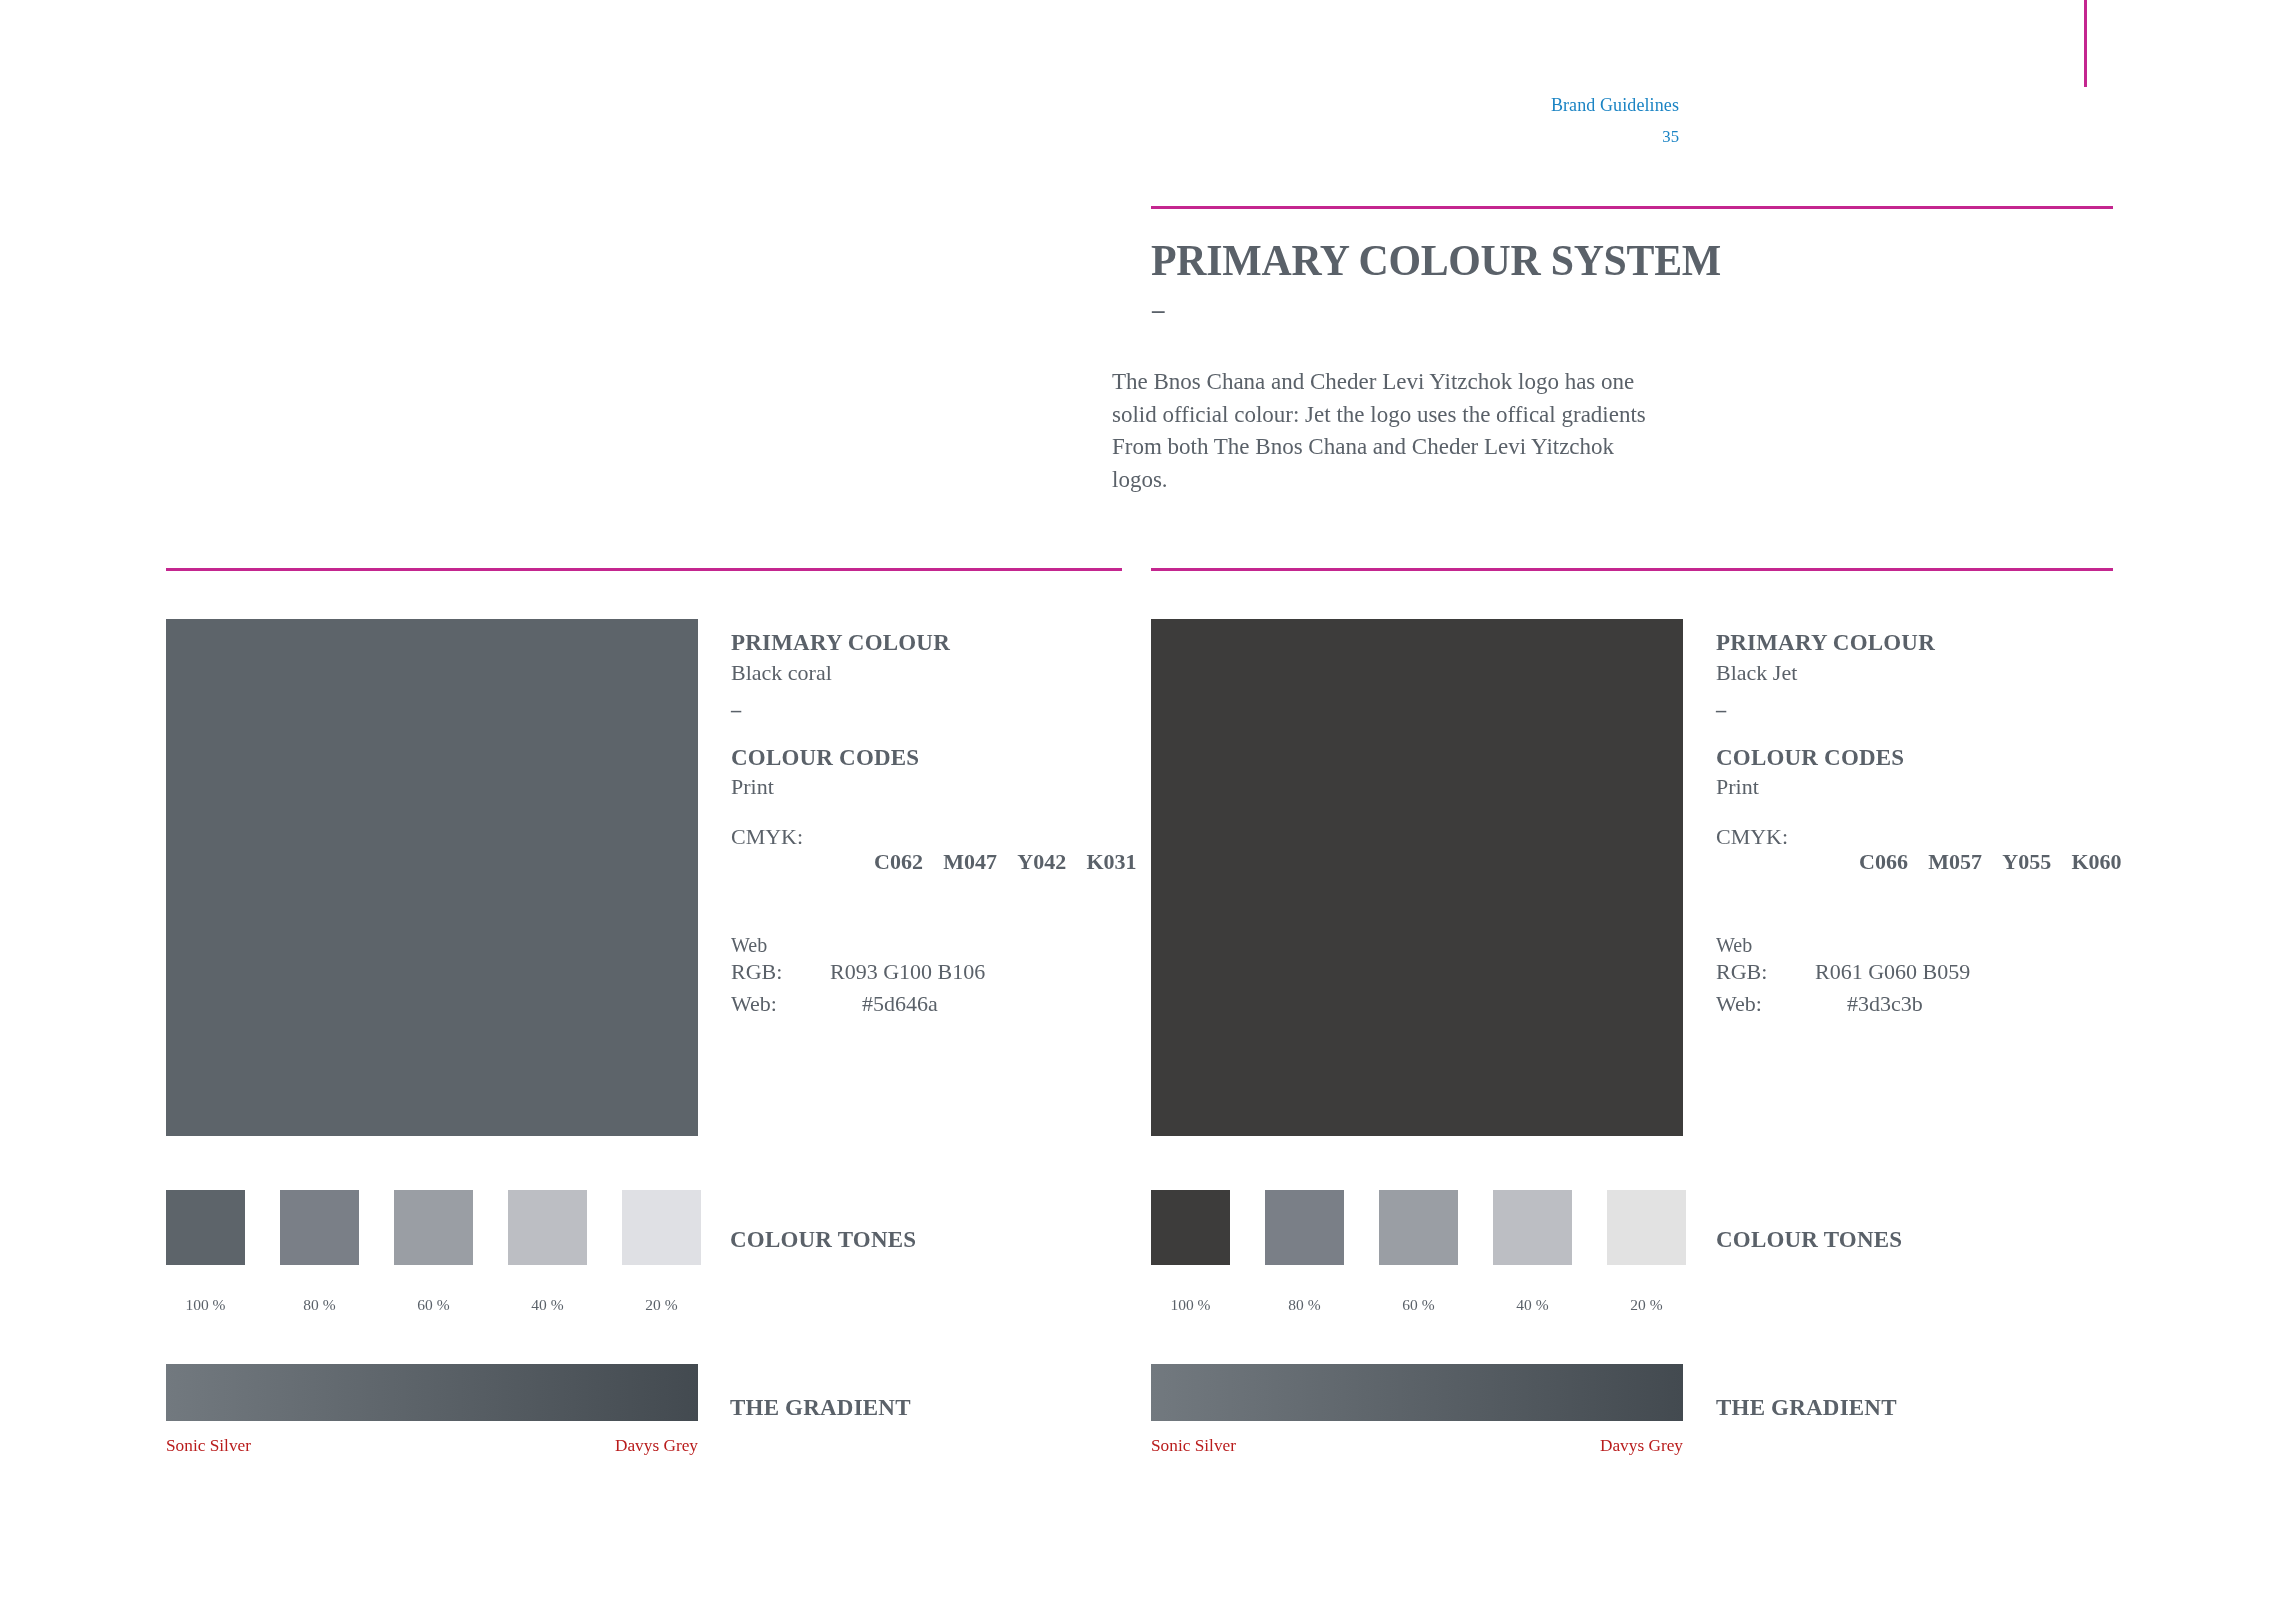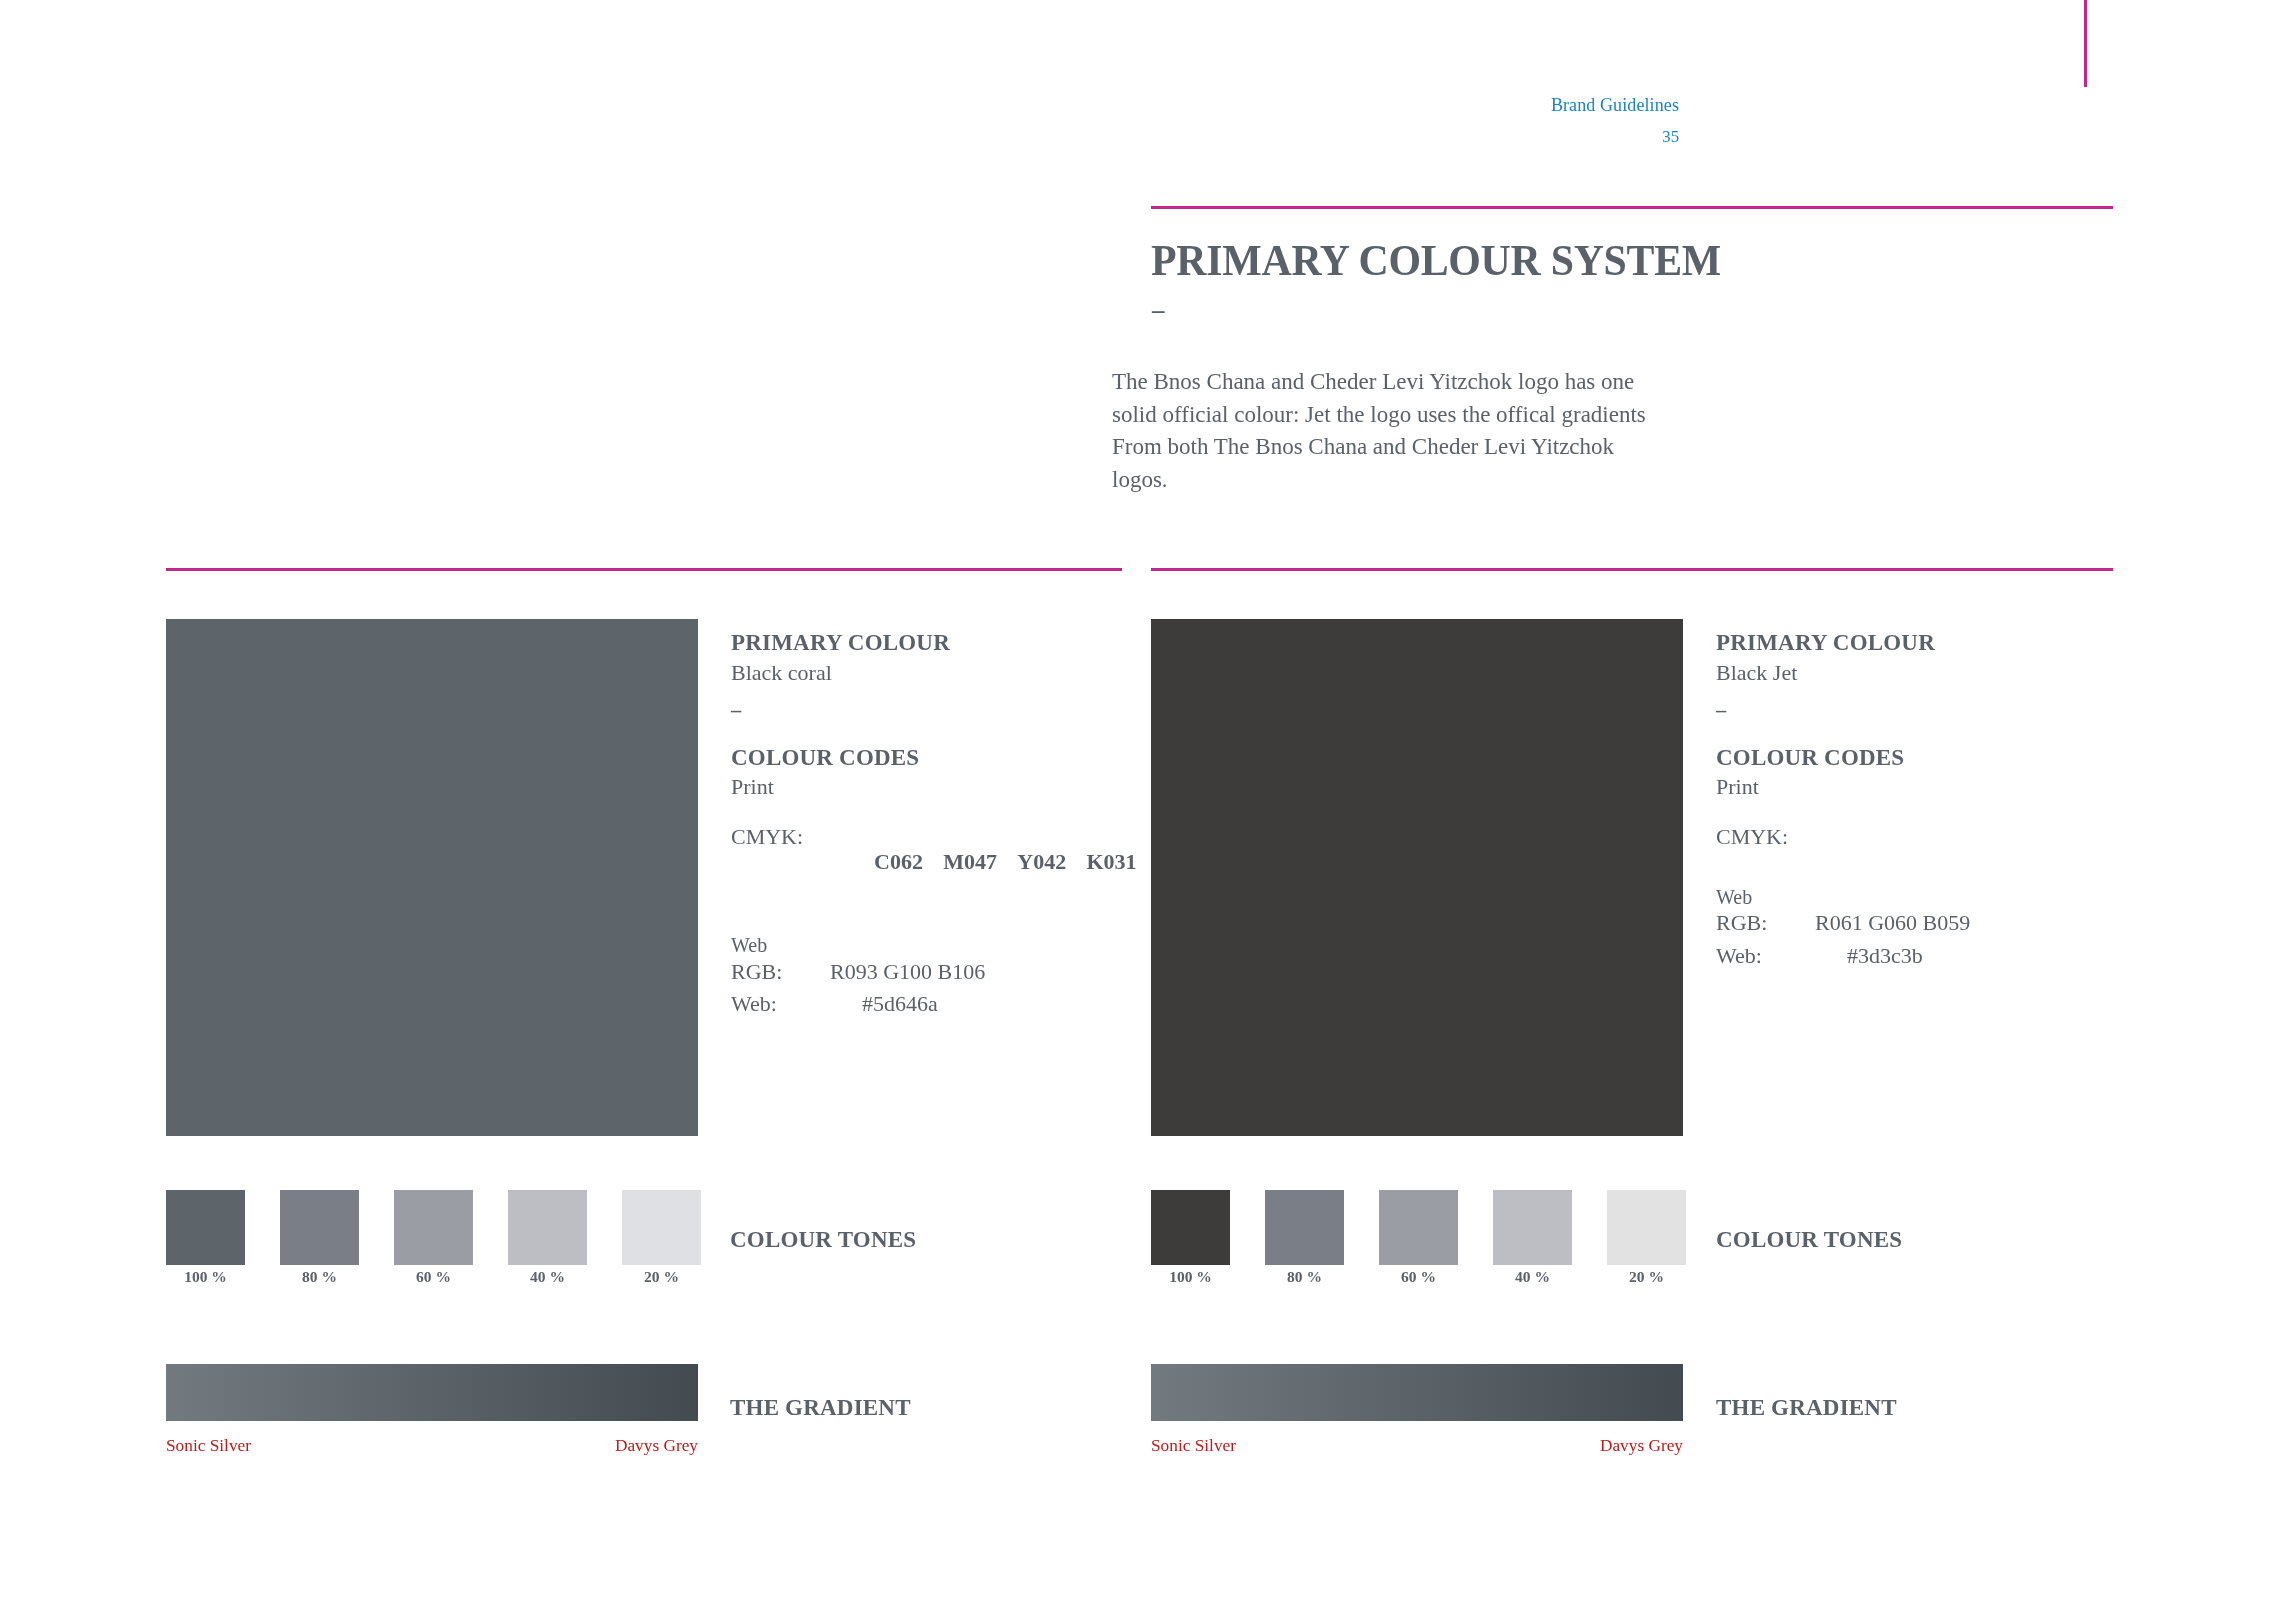--- a/index.html
+++ b/index.html
@@ -173,26 +173,25 @@
     top: 1190px;
     display: flex;
     gap: 35px;
   }
   .tones.left  { left: 166px; }
   .tones.right { left: 1151px; }
 
   .tone { width: 79px; }
   .tone .chip { width: 79px; height: 75px; }
   .tone .pct {
-    margin-top: 4px;
+    margin-top: 32px;
     text-align: center;
     font-size: 15.5px;
     color: #5a6169;
     line-height: 1;
-    font-weight: bold;
   }
 
   .section-label {
     position: absolute;
     font-size: 23px;
     font-weight: bold;
     color: #5a6169;
     letter-spacing: 0.2px;
     line-height: 1;
   }
@@ -310,20 +309,23 @@
   <div class="spec">
     <h3>PRIMARY COLOUR</h3>
     <div class="sub">Black Jet</div>
     <div class="dash">–</div>
 
     <h3 class="codes-head">COLOUR CODES</h3>
     <div class="print-label">Print</div>
 
     <div class="code-row cmyk-row">
       <span class="key">CMYK:</span>
+      <span class="cmyk-vals">
+        <span>C066</span><span>M057</span><span>Y055</span><span>K060</span>
+      </span>
     </div>
 
     <div class="web-label">Web</div>
 
     <div class="code-row rgb-row">
       <span class="key">RGB:</span>
       <span>R061 G060 B059</span>
     </div>
 
     <div class="code-row hex-row">

